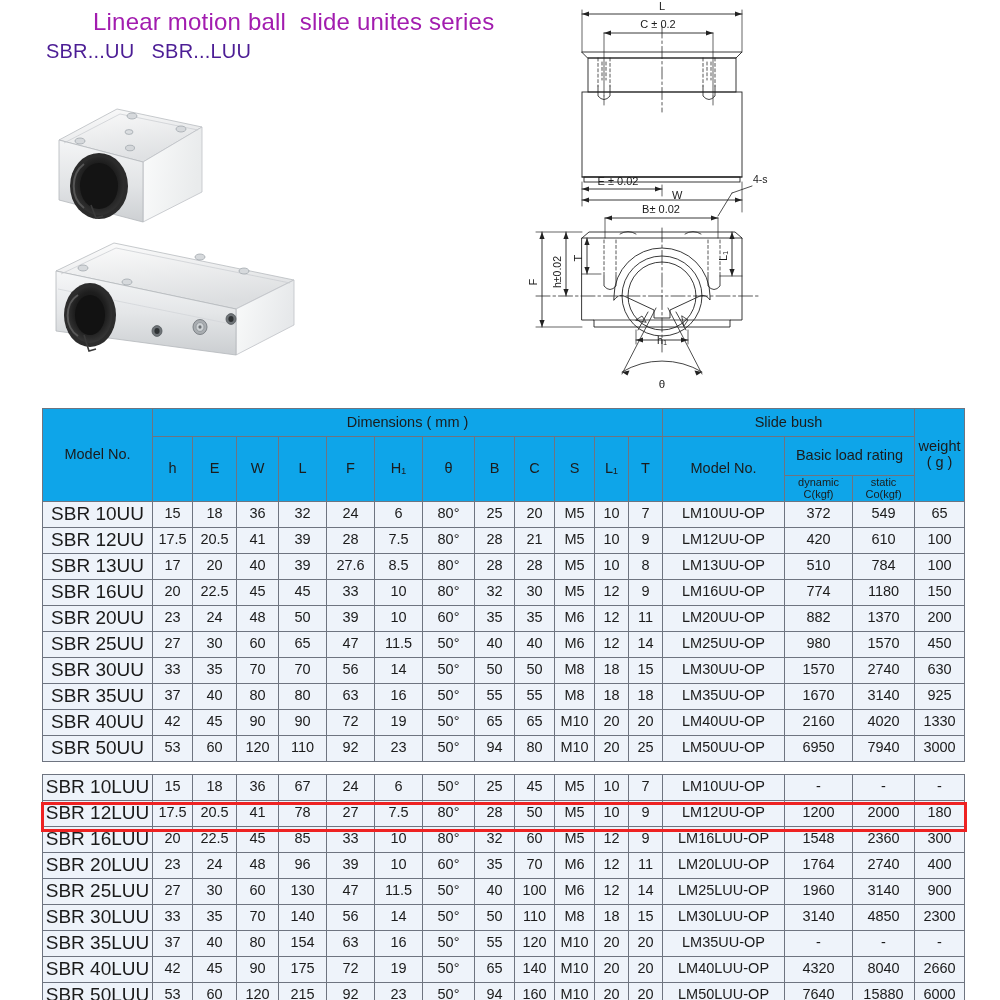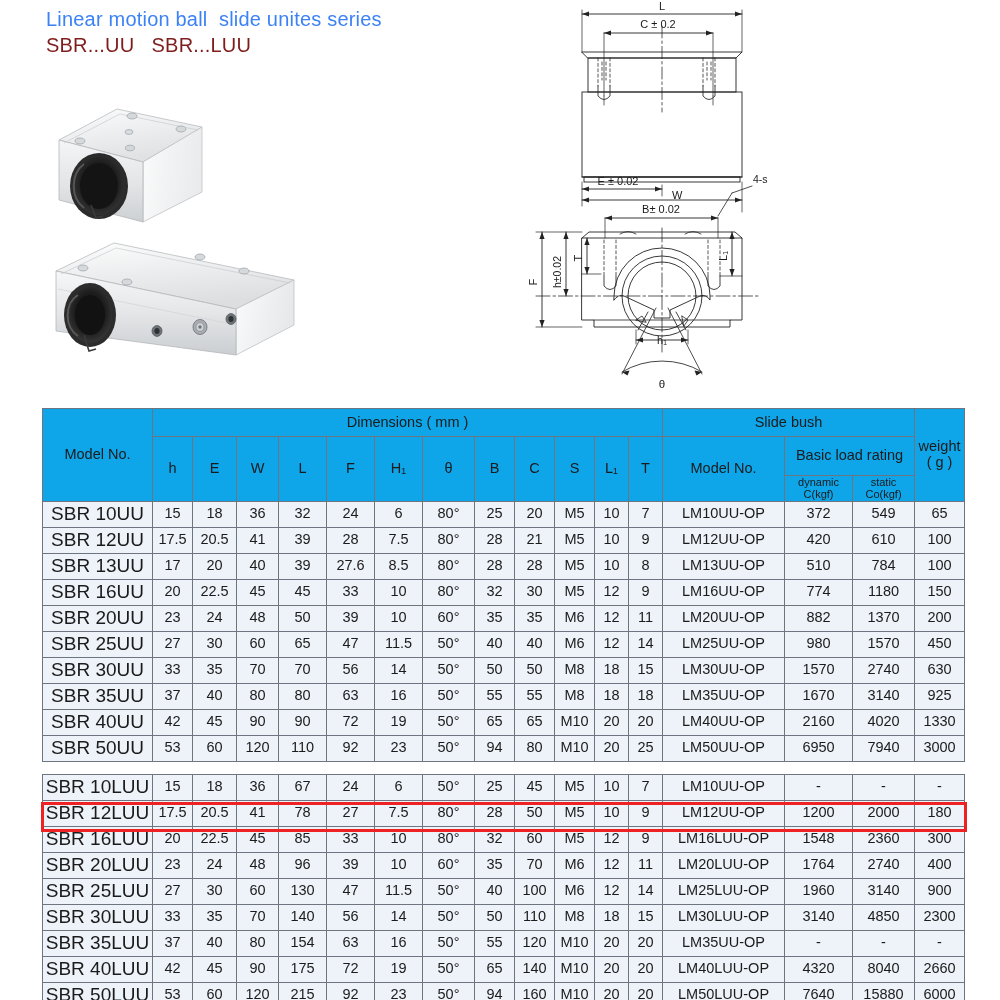--- a/index.html
+++ b/index.html
@@ -17,28 +17,29 @@
   }
 
   
   #title-block {
     position: absolute;
     left: 46px;
     top: 6px;
     line-height: 1.32;
   }
   #title-block .t-line {
-    font-size: 20px;
-    color: #3b82f6;
+    font-size: 24px;
+    color: #a21caf;
     letter-spacing: 0.2px;
     white-space: pre;
+    margin-left: 47px;
   }
   #title-block .t-line2 {
     font-size: 20px;
-    color: #7f1d1d;
+    color: #4c1d95;
     letter-spacing: 0.2px;
     white-space: pre;
   }
 
   
   #photo-area {
     position: absolute;
     left: 30px;
     top: 95px;
     width: 430px;

